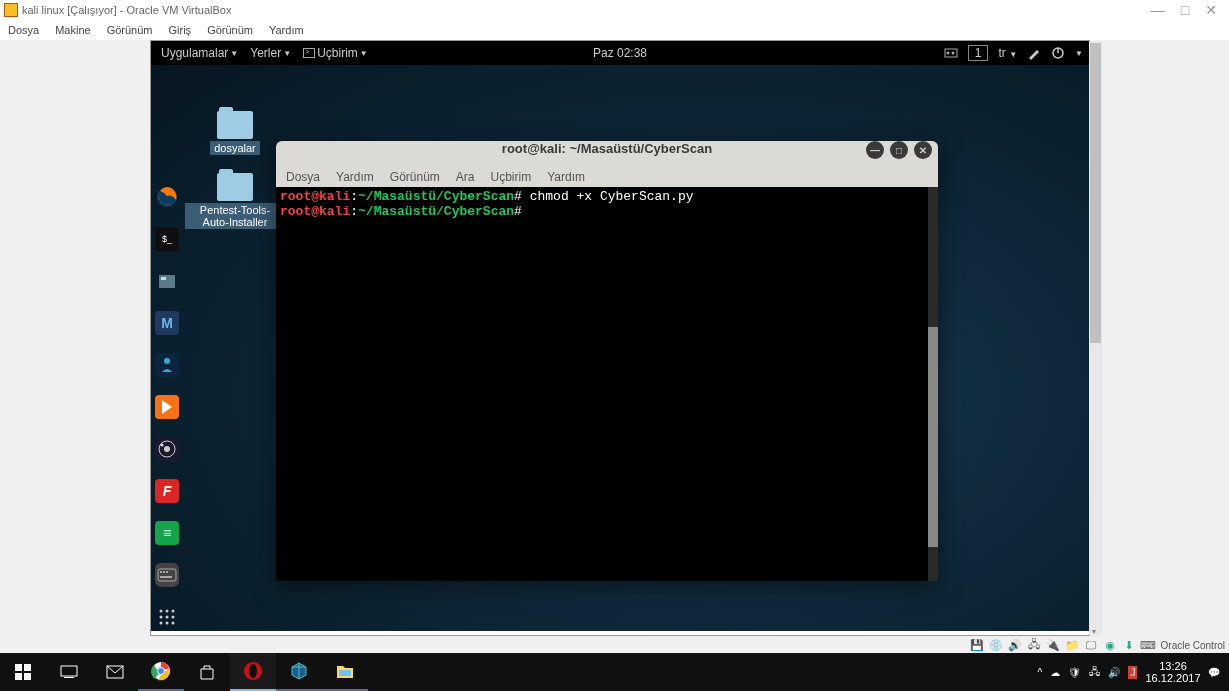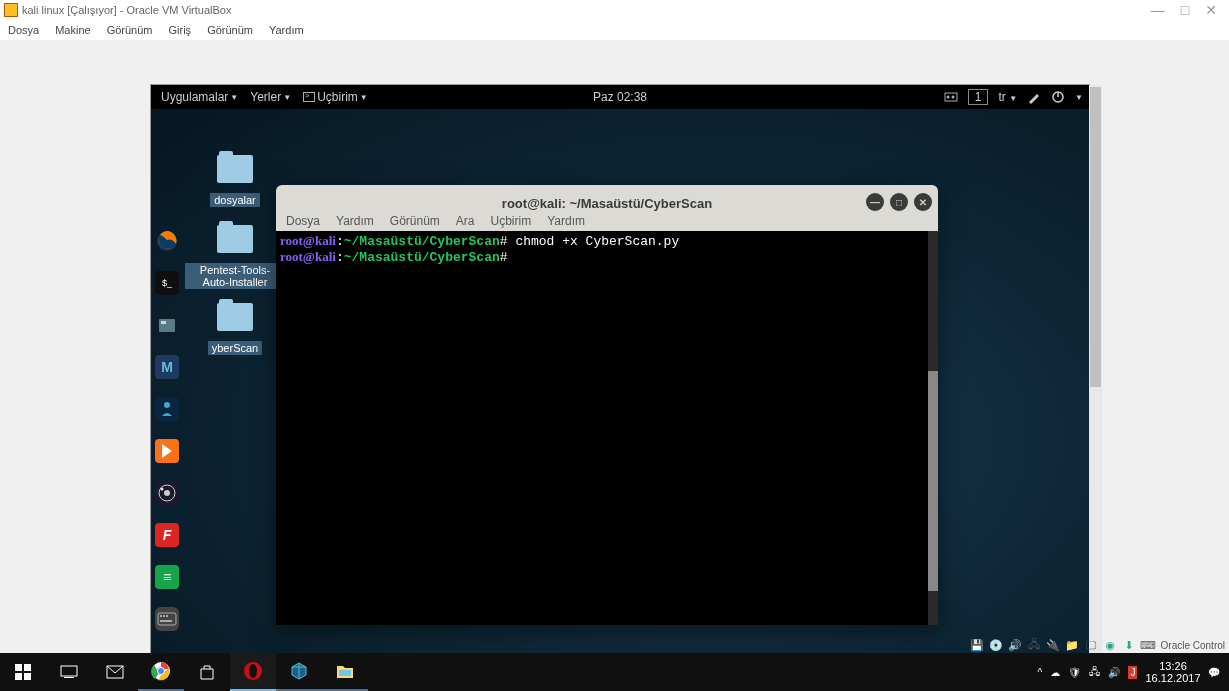--- a/index.html
+++ b/index.html
@@ -38,21 +38,20 @@
   align-items: center;
 }
 
 
 .vm-area {
   position: absolute;
   left: 150px; top: 40px;
   width: 940px; height: 596px;
   border: 1px solid #999;
   background: #fff;
-  margin-top: 44px;
 }
 .vm-scrollbar-v {
   position: absolute; right: -13px; top: 0; width: 13px; height: 100%;
   background: #e8e8e8;
 }
 .vm-scrollbar-v .thumb { position:absolute; top:2px; left:1px; right:1px; height:300px; background:#c0c0c0;}
 .vm-scrollbar-v::before { content:"▴"; position:absolute; top:-1px; font-size:8px; color:#888; left:3px;}
 .vm-scrollbar-v::after { content:"▾"; position:absolute; bottom:-1px; font-size:8px; color:#888; left:3px;}
 
 
@@ -81,21 +80,21 @@
 .kali-topbar .ucbirim-icon { border:1px solid #aaa; width:12px; height:10px; display:inline-block; position:relative;}
 .kali-topbar .ucbirim-icon::after{content:">"; position:absolute; font-size:7px; left:1px; top:-1px;}
 
 
 .desktop-icons {
   position: absolute; left: 34px; top: 70px;
   width: 100px;
   display:flex; flex-direction:column; gap:4px;
 }
 .folder-icon {
-  display:flex; flex-direction:column; align-items:center; gap:10px;
+  display:flex; flex-direction:column; align-items:center; gap:2px;
 }
 .folder-icon .folder {
   width:36px; height:28px; background:#9ecce5; border-radius:2px;
   position:relative;
 }
 .folder-icon .folder::before {
   content:""; position:absolute; top:-4px; left:2px; width:14px; height:8px;
   background:#9ecce5; border-radius:2px 2px 0 0;
 }
 .folder-icon .label {
@@ -125,21 +124,21 @@
 .terminal-window {
   position:absolute;
   left:125px; top:100px;
   width:662px; height:440px;
   background:#dcdad5;
   border-radius: 6px 6px 0 0;
   box-shadow: 0 5px 25px rgba(0,0,0,.5);
 }
 .term-titlebar {
   height:26px;
-  display:flex; align-items:flex-end;
+  display:flex; align-items:flex-start;
   color:#3a3a3a; font-weight:bold; font-size:13px;
   position:relative;
 }
 .term-titlebar .title { margin:0 auto; }
 .term-titlebar .controls { position:absolute; right:6px; display:flex; gap:6px;}
 .term-titlebar .ctrl {
   width:18px; height:18px; border-radius:50%;
   background:#3a3a3a; color:#ccc; display:flex; align-items:center; justify-content:center;
   font-size:10px;
 }
@@ -149,21 +148,21 @@
 }
 .term-body {
   background:#000; color:#fff;
   height: calc(100% - 46px);
   padding:2px 4px;
   font-family: "Courier New", monospace;
   font-size:13px;
   position:relative;
 }
 .term-body .line { white-space:pre; }
-.red { color:#8b5cf6; font-weight:bold;font-family:Liberation Serif, serif;}
+.red { color:#ef4444; font-weight:bold;}
 .blue { color:#22c55e; font-weight:bold;}
 .term-scroll { position:absolute; right:0; top:0; width:10px; height:100%; background:#2a2a2a;}
 .term-scroll .thumb{ position:absolute; left:0; right:0; top:140px; height:220px; background:#888;}
 
 
 .vb-status {
   position:absolute; left:150px; bottom:20px; top:637px;
   height:16px; display:flex; align-items:center; justify-content:flex-end;
   gap:6px; font-size:10px; color:#555;
   width: 1079px;
@@ -260,24 +259,20 @@
       <div class="folder-icon">
         <div class="folder"></div>
         <div class="label">dosyalar</div>
       </div>
       <div style="height:10px"></div>
       <div class="folder-icon">
         <div class="folder"></div>
         <div class="label">Pentest-Tools-Auto-Installer</div>
       </div>
       <div style="height:6px"></div>
-      <div class="folder-icon">
-        <div class="folder"></div>
-        <div class="label">yberScan</div>
-      </div>
     </div>
 
     <div class="kali-dock">
       <div class="dock-item">
         <svg width="22" height="22" viewBox="0 0 22 22">
             <circle cx="11" cy="11" r="10" fill="#0a3d62"></circle>
             <path d="M11 1 A10 10 0 0 1 20 14 Q16 8 11 10 Q8 6 4 5 A10 10 0 0 1 11 1" fill="#ff7b00"></path>
             <path d="M3 6 Q2 11 5 16 A10 10 0 0 0 18 17 Q14 20 8 18 Q1 14 3 6" fill="#ff5500"></path>
           </svg>
       </div>

